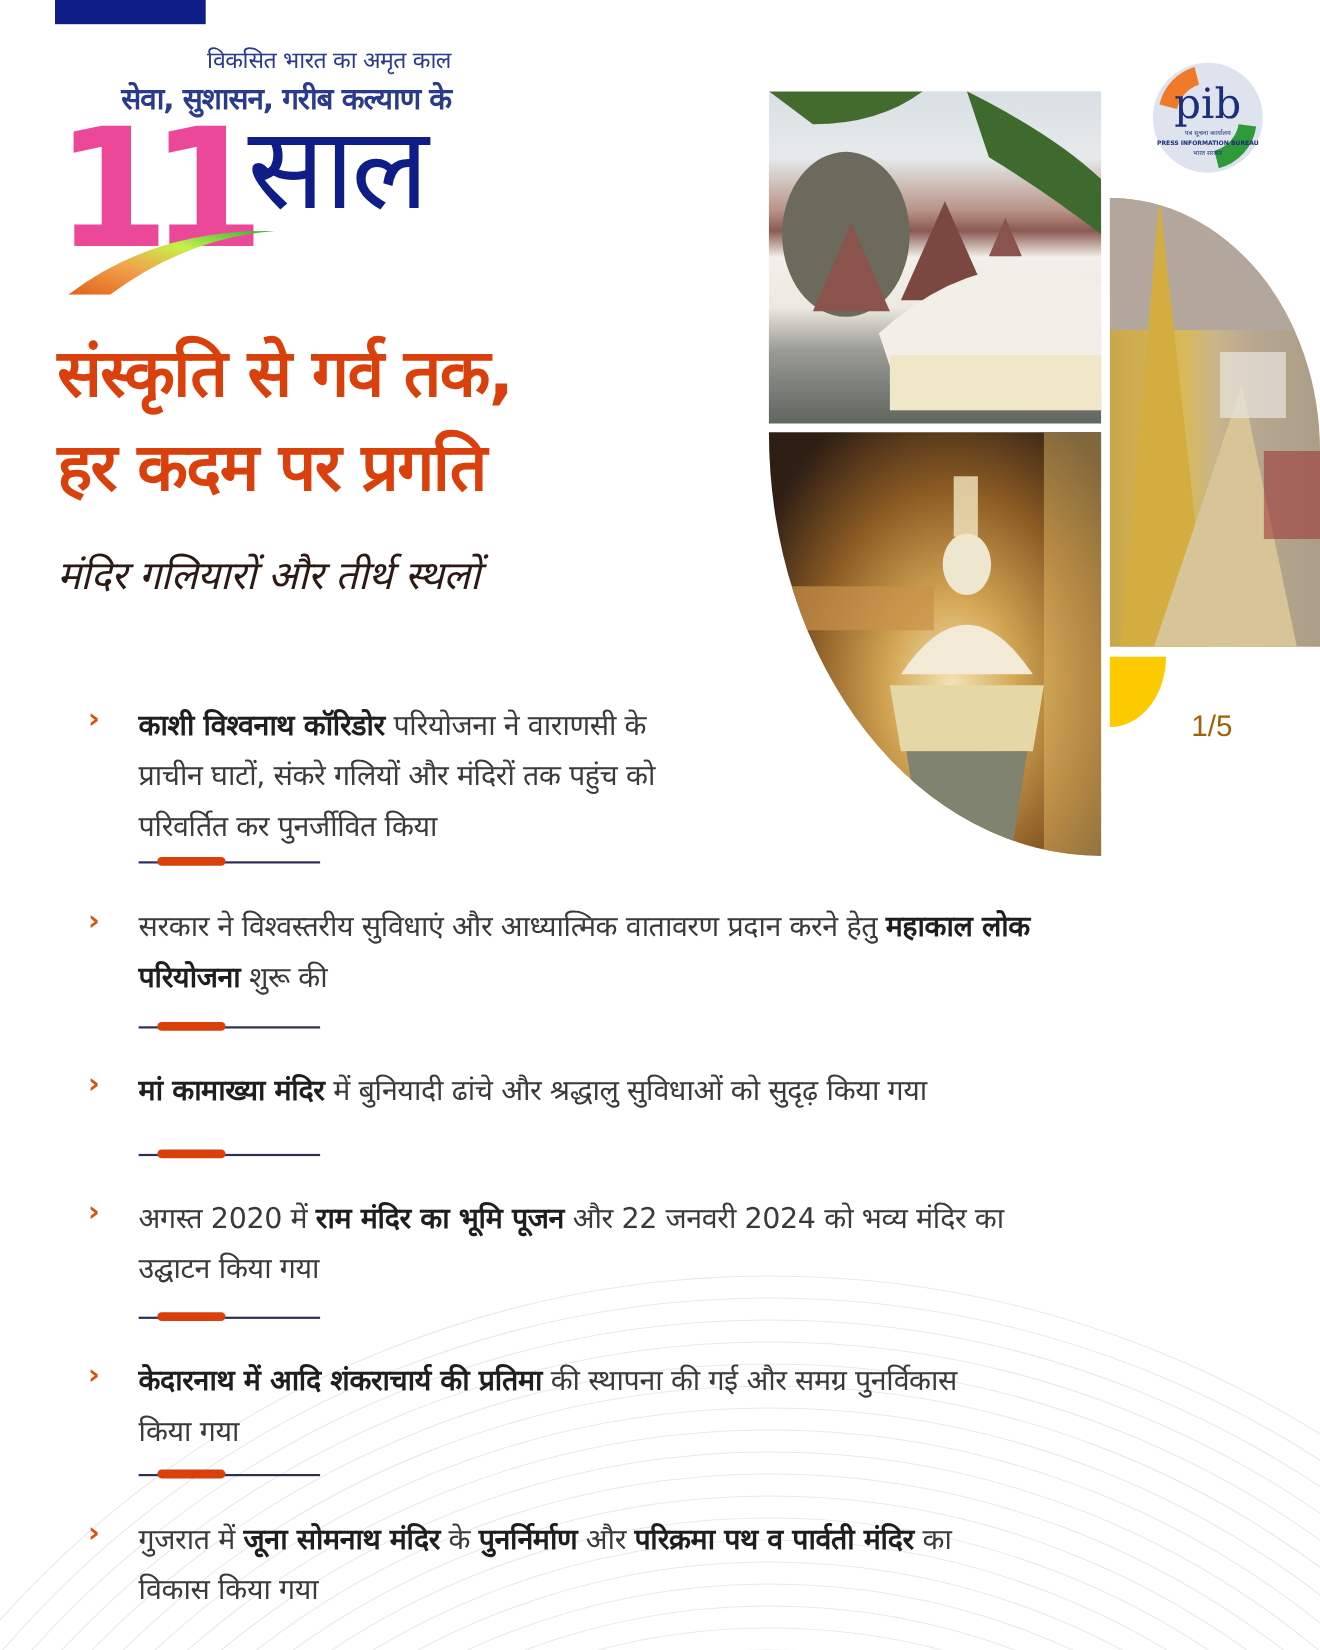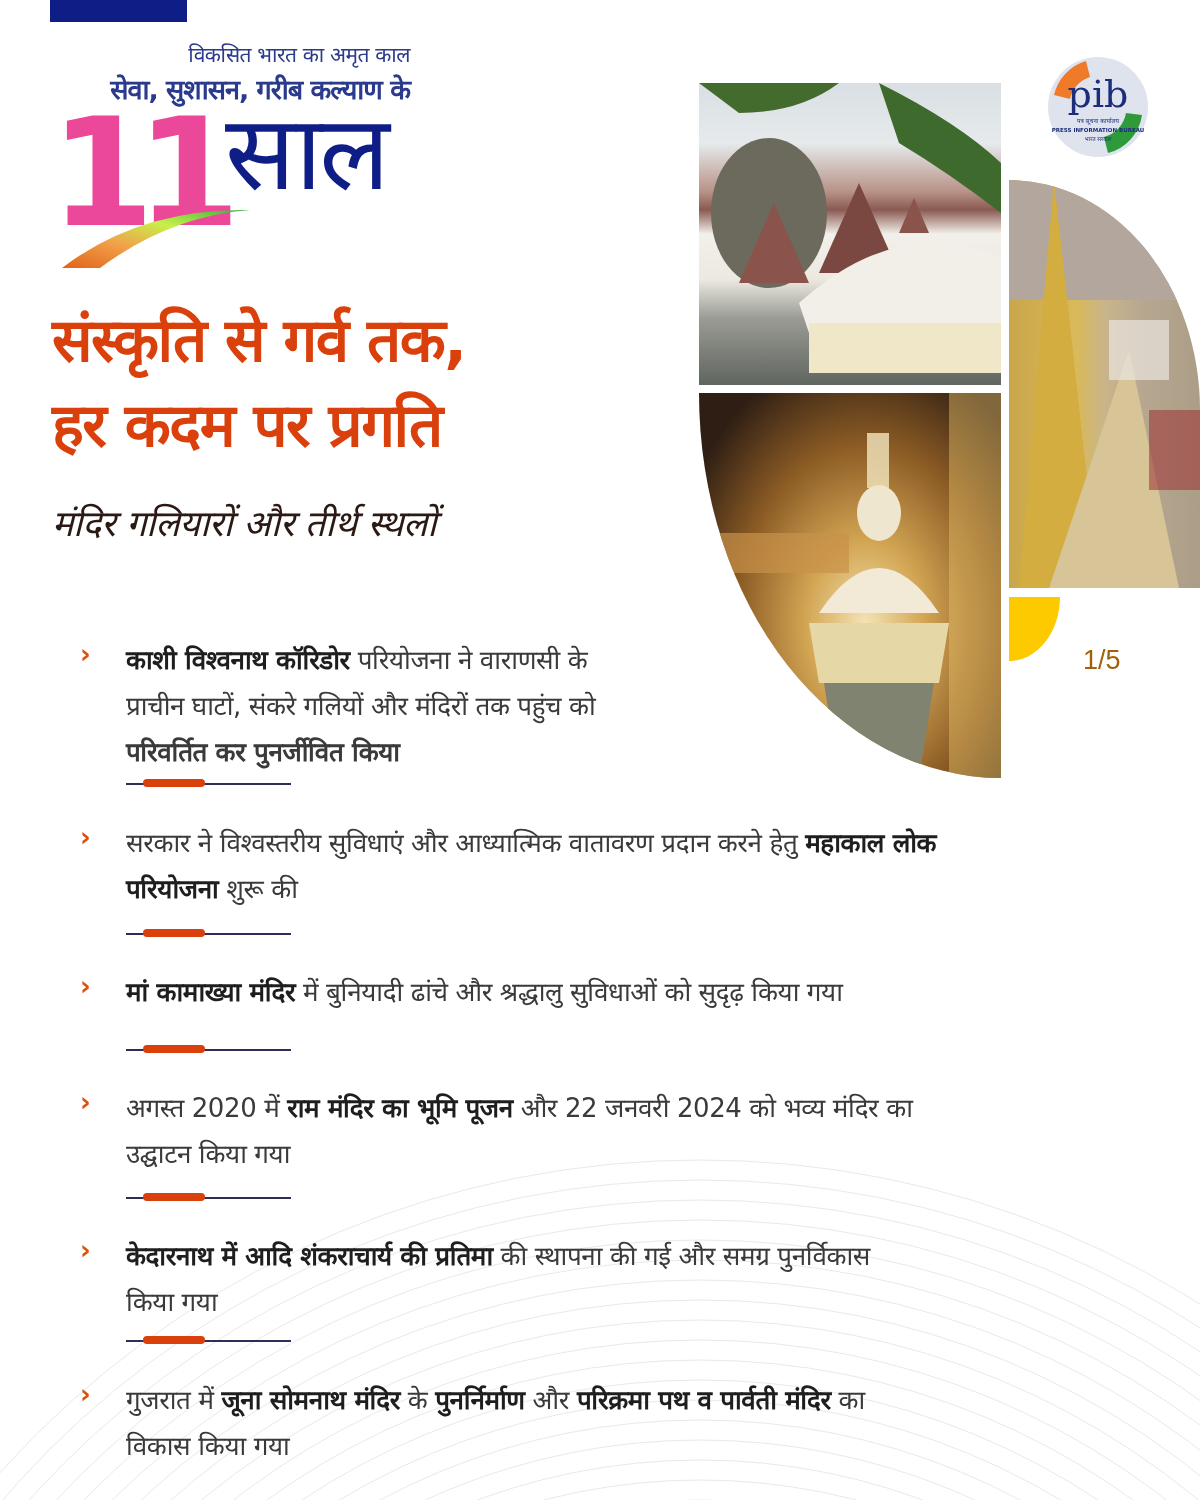--- a/index.html
+++ b/index.html
@@ -148,21 +148,21 @@
 <div class="yellow-quarter"></div>
 
 <div class="page-indicator">1/5</div>
 
 <div class="bullets">
   <div class="bullet" style="top:637px;">
     <span class="chev">›</span>
     <div class="btext">
         <div style="white-space: nowrap;"><b>काशी विश्वनाथ कॉरिडोर</b><span> परियोजना ने वाराणसी के</span></div>
         <div style="white-space: nowrap;"><span>प्राचीन घाटों, संकरे गलियों और मंदिरों तक पहुंच को</span></div>
-        <div style="white-space: nowrap; font-weight: bold;"><span>परिवर्तित कर पुनर्जीवित किया</span></div>
+        <div style="white-space: nowrap;"><span>परिवर्तित कर पुनर्जीवित किया</span></div>
       </div>
   </div>
   <div class="sep" style="top:779px;">
       <div class="line"></div>
       <div class="pill"></div>
     </div>
 
   <div class="bullet" style="top:820px;">
     <span class="chev">›</span>
     <div class="btext">

